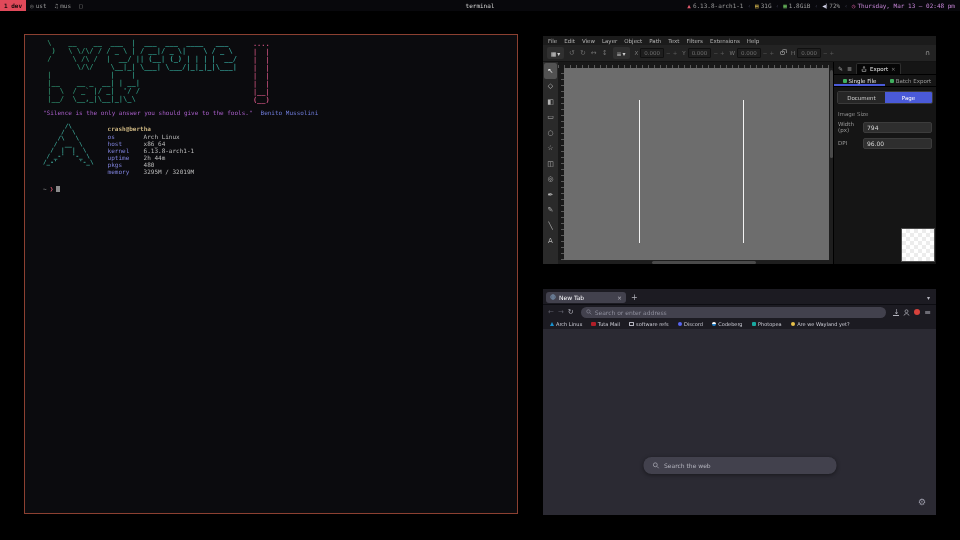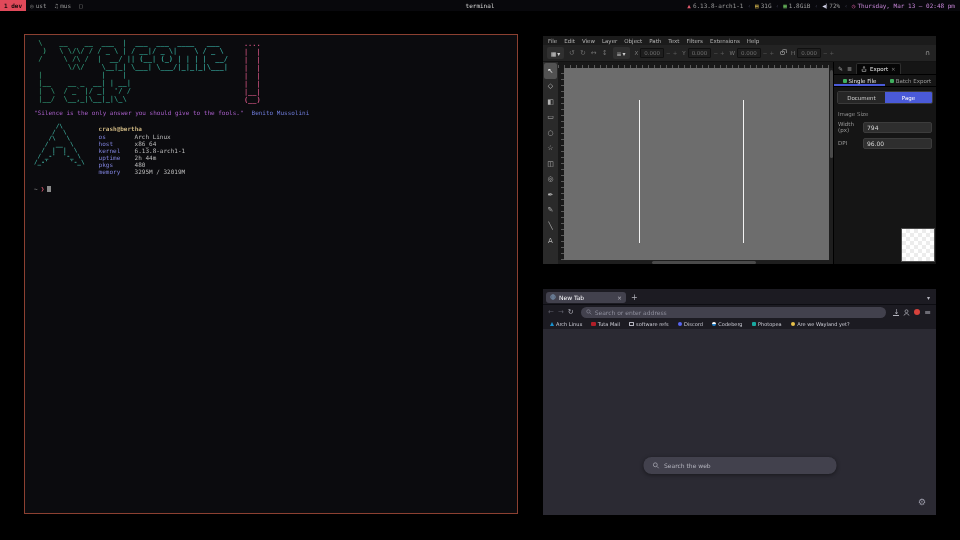--- a/index.html
+++ b/index.html
@@ -16,21 +16,21 @@
   .bar-title { position:absolute; left:0; right:0; text-align:center; color:#d6d6d6; pointer-events:none; }
   .status { margin-left:auto; display:flex; align-items:center; gap:4px; padding-right:5px; }
   .seg { display:flex; align-items:center; gap:2px; }
   .sep { color:#45455a; }
   .ic-arch { color:#e15b6d; } .ic-disk { color:#d8b84d; } .ic-ram { color:#6cbf5f; }
   .ic-vol { color:#d5d5ea; letter-spacing:-1px; } .ic-clock { color:#e060a8; }
   .date-txt { color:#c585d6; }
 
   
   .term { position:absolute; left:24px; top:34px; width:494px; height:480px; background:#0b0b0e;
-          border:1px solid #8c4031; padding:4px 9px; overflow:hidden;
+          border:1px solid #8c4031; padding:4px 18px; overflow:hidden;
           font-family:"DejaVu Sans Mono",monospace; color:#bdbdbd; }
   .art-wrap { display:flex; gap:16px; align-items:flex-start; }
   .art { font-size:7px; line-height:8px; white-space:pre; font-weight:bold;
          background:linear-gradient(90deg,#2f8f6a,#2f9f8d 55%,#37a9a0);
          -webkit-background-clip:text; background-clip:text; color:transparent; }
   .bang { font-size:7px; line-height:8px; white-space:pre; font-weight:bold; color:#c9517e; padding-top:1px; }
   .quote-line { margin-top:5px; font-size:6px; white-space:pre; }
   .quote-text { color:#a85ec8; } .quote-author { color:#6e7bd8; margin-left:8px; }
   .fetch { display:flex; gap:14px; margin-top:7px; }
   .arch-logo { font-size:6px; line-height:6px; white-space:pre; font-weight:bold; color:#3fae9e; }

